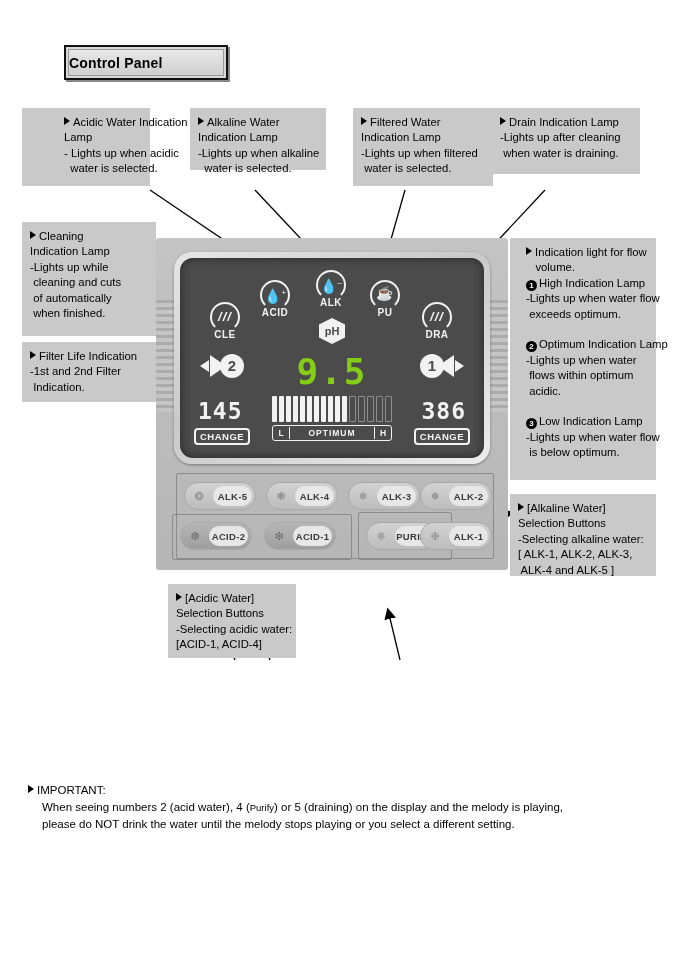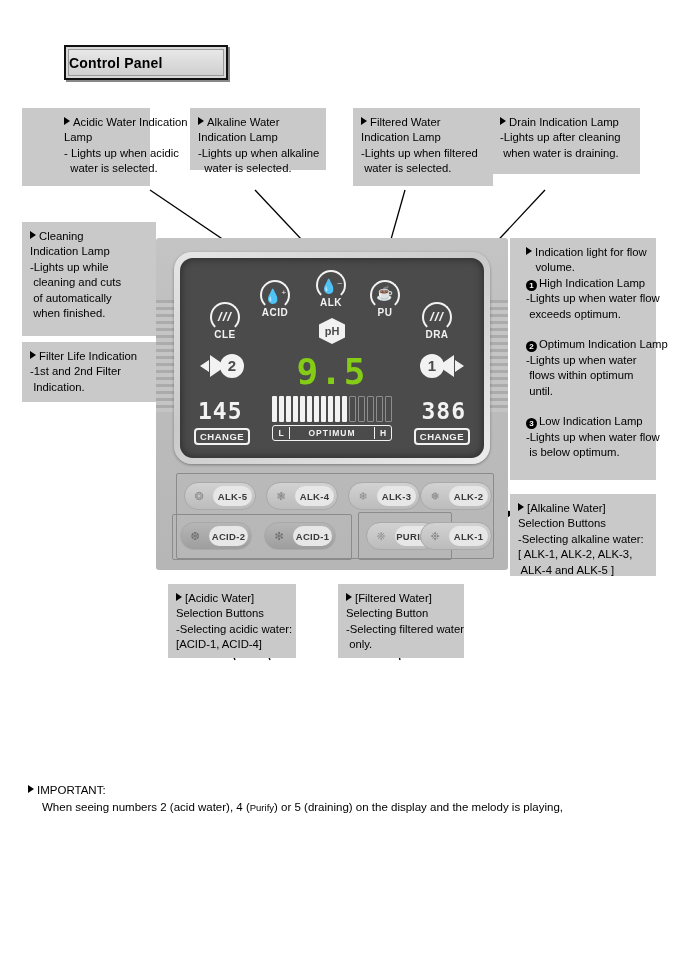--- a/index.html
+++ b/index.html
@@ -225,21 +225,21 @@
   <div class="callout" id="co-flow">
     <div class="ln"><span class="tri"></span><span>Indication light for flow</span></div>
     <div class="ln">   volume.</div>
     <div class="ln"><span class="bullet">1</span><span>High Indication Lamp</span></div>
     <div class="ln">-Lights up when water flow</div>
     <div class="ln"> exceeds optimum.</div>
     <div class="ln">&nbsp;</div>
     <div class="ln"><span class="bullet">2</span><span>Optimum Indication Lamp</span></div>
     <div class="ln">-Lights up when water</div>
     <div class="ln"> flows within optimum</div>
-    <div class="ln"> until.</div>
+    <div class="ln"> acidic.</div>
     <div class="ln">&nbsp;</div>
     <div class="ln"><span class="bullet">3</span><span>Low Indication Lamp</span></div>
     <div class="ln">-Lights up when water flow</div>
     <div class="ln"> is below optimum.</div>
   </div>
 
   <div class="callout" id="co-alkbtn">
     <div class="ln"><span class="tri"></span><span>[Alkaline Water]</span></div>
     <div class="ln">Selection Buttons</div>
     <div class="ln">-Selecting alkaline water:</div>
@@ -247,26 +247,20 @@
     <div class="ln"> ALK-4 and ALK-5 ]</div>
   </div>
 
   <div class="callout" id="co-acidbtn">
     <div class="ln"><span class="tri"></span><span>[Acidic Water]</span></div>
     <div class="ln">Selection Buttons</div>
     <div class="ln">-Selecting acidic water:</div>
     <div class="ln">[ACID-1, ACID-4]</div>
   </div>
 
-  <div class="callout" id="co-filbtn">
-    <div class="ln"><span class="tri"></span><span>[Filtered Water]</span></div>
-    <div class="ln">Selecting Button</div>
-    <div class="ln">-Selecting filtered water</div>
-    <div class="ln"> only.</div>
-  </div>
 
   <div class="device">
     <div class="vent"></div>
 
     <div class="lcd-bezel">
       <div class="lcd">
 
         <div class="lamp" style="left:22px;top:44px;">
           <div class="ring">
             <div class="wave">///</div>
@@ -387,15 +381,16 @@
       <div class="btn" style="left:250px;top:48px;">
         <div class="ic">❉</div>
         <div class="tx">ALK-1</div>
       </div>
     </div>
   </div>
 
   <div class="important">
     <div class="hd"><span class="tri"></span><span>IMPORTANT:</span></div>
     <div class="bd"><span>When seeing numbers 2 (acid water), 4 (</span><span class="small-cap">Purify</span><span>) or 5 (draining) on the display and the melody is playing,</span></div>
+    <div class="bd">please do NOT drink the water until the melody stops playing or you select a different setting.</div>
   </div>
 
 </div>
 
 </body></html>

